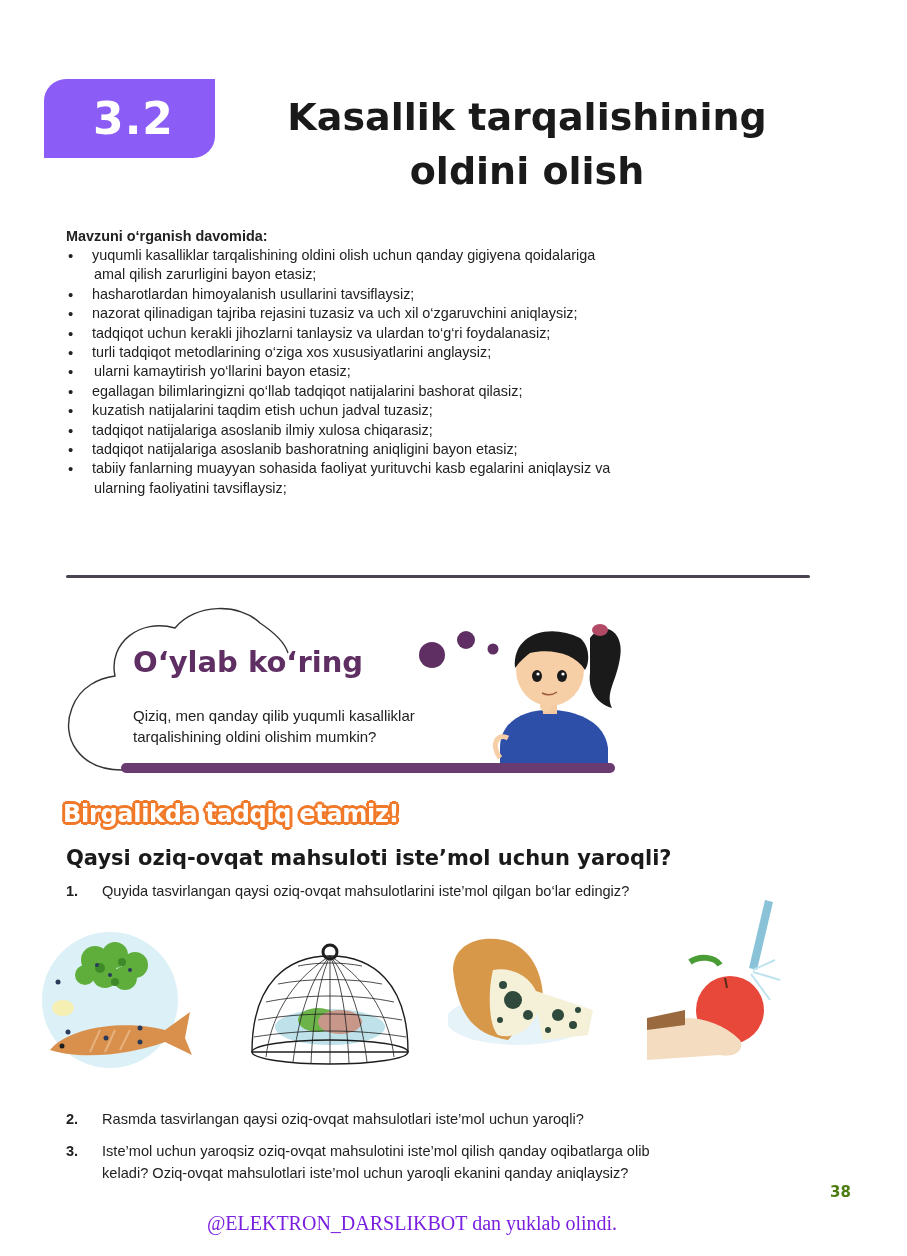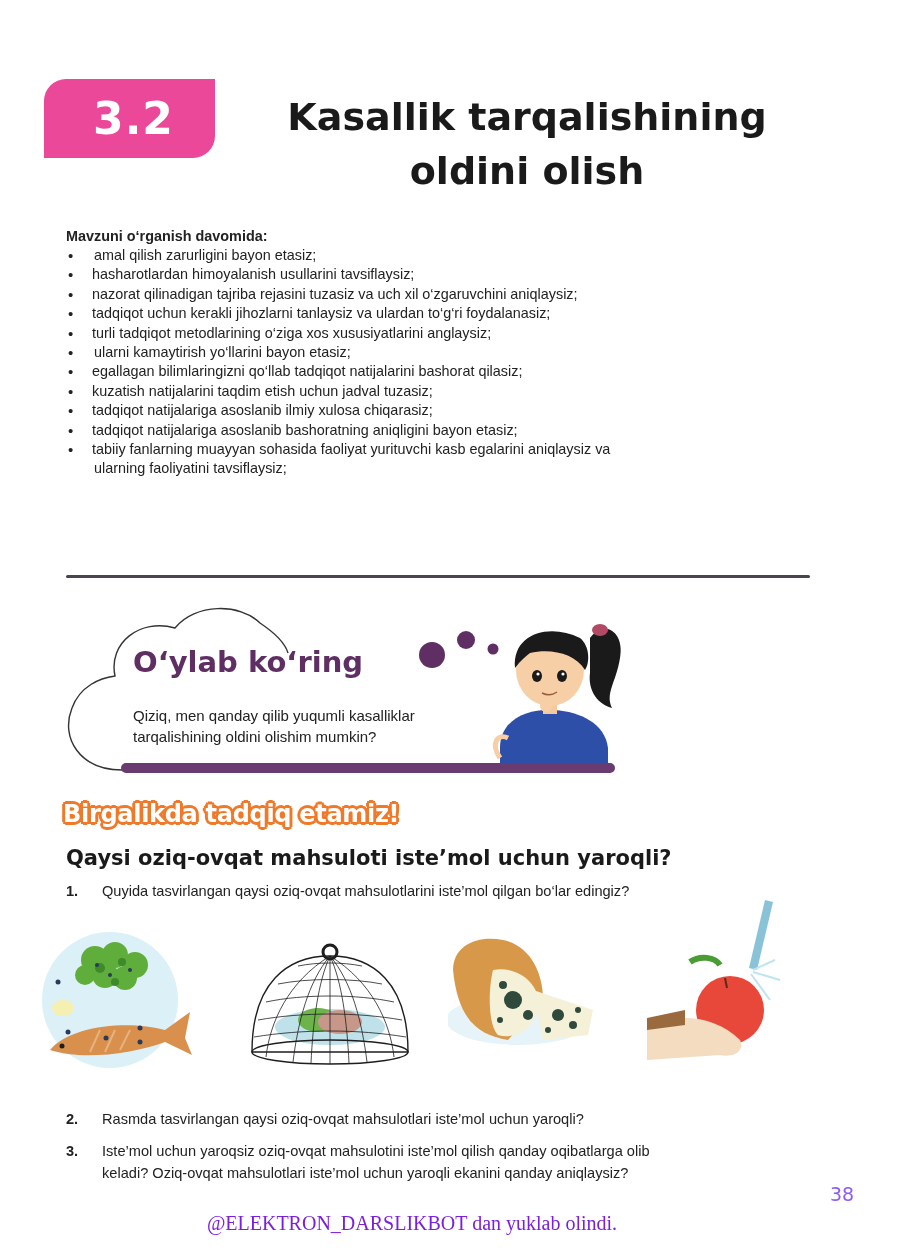--- a/index.html
+++ b/index.html
@@ -1,21 +1,21 @@
 <!DOCTYPE html>
 <html><head>
 <meta charset="utf-8">
 <style>
   * { margin: 0; padding: 0; box-sizing: border-box; }
   html, body { width: 907px; height: 1256px; background: #ffffff; overflow: hidden; }
   body { position: relative; font-family: "DejaVu Sans", sans-serif; color: #1e1e1e; }
 
   .badge {
     position: absolute; left: 44px; top: 79px; width: 171px; height: 79px;
-    background: #ec4899; border-radius: 22px 0 22px 0;
+    background: #8b5cf6; border-radius: 22px 0 22px 0;
     display: flex; align-items: center; justify-content: center;
   }
   .badge span { color: #fff; font-family: "DejaVu Sans", sans-serif; font-size: 44px; font-weight: bold; letter-spacing: 1px; margin-left: 8px; }
 
   .title {
     position: absolute; left: 247px; top: 90px; width: 560px;
     font-family: "DejaVu Sans", sans-serif; font-size: 38px; font-weight: bold; line-height: 54px; color: #1a1a1a; text-align: center;
   }
 
   .objectives { position: absolute; left: 66px; top: 226px; width: 700px; font-family: "Liberation Sans", sans-serif; font-size: 14.4px; color: #222; }
@@ -48,38 +48,38 @@
   }
 
   .question-title { position: absolute; left: 66px; top: 846px; font-family: "DejaVu Sans", sans-serif; font-size: 21px; font-weight: bold; color: #1a1a1a; }
 
   .q { position: absolute; left: 66px; font-family: "Liberation Sans", sans-serif; font-size: 14.6px; color: #222; line-height: 22px; }
   .q .num { position: absolute; left: 0; top: 0; font-weight: bold; }
   .q .txt { display: block; padding-left: 36px; }
 
   .img { position: absolute; }
 
-  .page-num { position: absolute; left: 830px; top: 1183px; font-family: "DejaVu Sans", sans-serif; font-size: 19px; font-weight: normal; color: #8b5cf6; }
+  .page-num { position: absolute; left: 830px; top: 1183px; font-family: "DejaVu Sans", sans-serif; font-size: 15px; font-weight: bold; color: #4d7c0f; }
   .footer { position: absolute; left: 0; width: 788px; top: 1212px; text-align: center; font-family: "Liberation Serif", serif; font-size: 20px; font-weight: normal; color: #7a1fe0; margin-left: 18px; }
 </style>
 </head>
 <body>
 
 <div class="badge">
   <span>3.2</span>
 </div>
 <div class="title">
   <div>Kasallik tarqalishining</div>
   <div>oldini olish</div>
 </div>
 
 <div class="objectives">
   <div class="heading">Mavzuni o‘rganish davomida:</div>
   <ul>
-    <li><span class="cont">amal qilish zarurligini bayon etasiz;</span></li>
+    <li><span>yuqumli kasalliklar tarqalishining oldini olish uchun qanday gigiyena qoidalariga</span><span class="cont">amal qilish zarurligini bayon etasiz;</span></li>
     <li><span>hasharotlardan himoyalanish usullarini tavsiflaysiz;</span></li>
     <li><span>nazorat qilinadigan tajriba rejasini tuzasiz va uch xil o‘zgaruvchini aniqlaysiz;</span></li>
     <li><span>tadqiqot uchun kerakli jihozlarni tanlaysiz va ulardan to‘g‘ri foydalanasiz;</span></li>
     <li><span>turli tadqiqot metodlarining o‘ziga xos xususiyatlarini anglaysiz;</span></li>
     <li><span class="cont">ularni kamaytirish yo‘llarini bayon etasiz;</span></li>
     <li><span>egallagan bilimlaringizni qo‘llab tadqiqot natijalarini bashorat qilasiz;</span></li>
     <li><span>kuzatish natijalarini taqdim etish uchun jadval tuzasiz;</span></li>
     <li><span>tadqiqot natijalariga asoslanib ilmiy xulosa chiqarasiz;</span></li>
     <li><span>tadqiqot natijalariga asoslanib bashoratning aniqligini bayon etasiz;</span></li>
     <li><span>tabiiy fanlarning muayyan sohasida faoliyat yurituvchi kasb egalarini aniqlaysiz  va</span><span class="cont">ularning faoliyatini tavsiflaysiz;</span></li>

